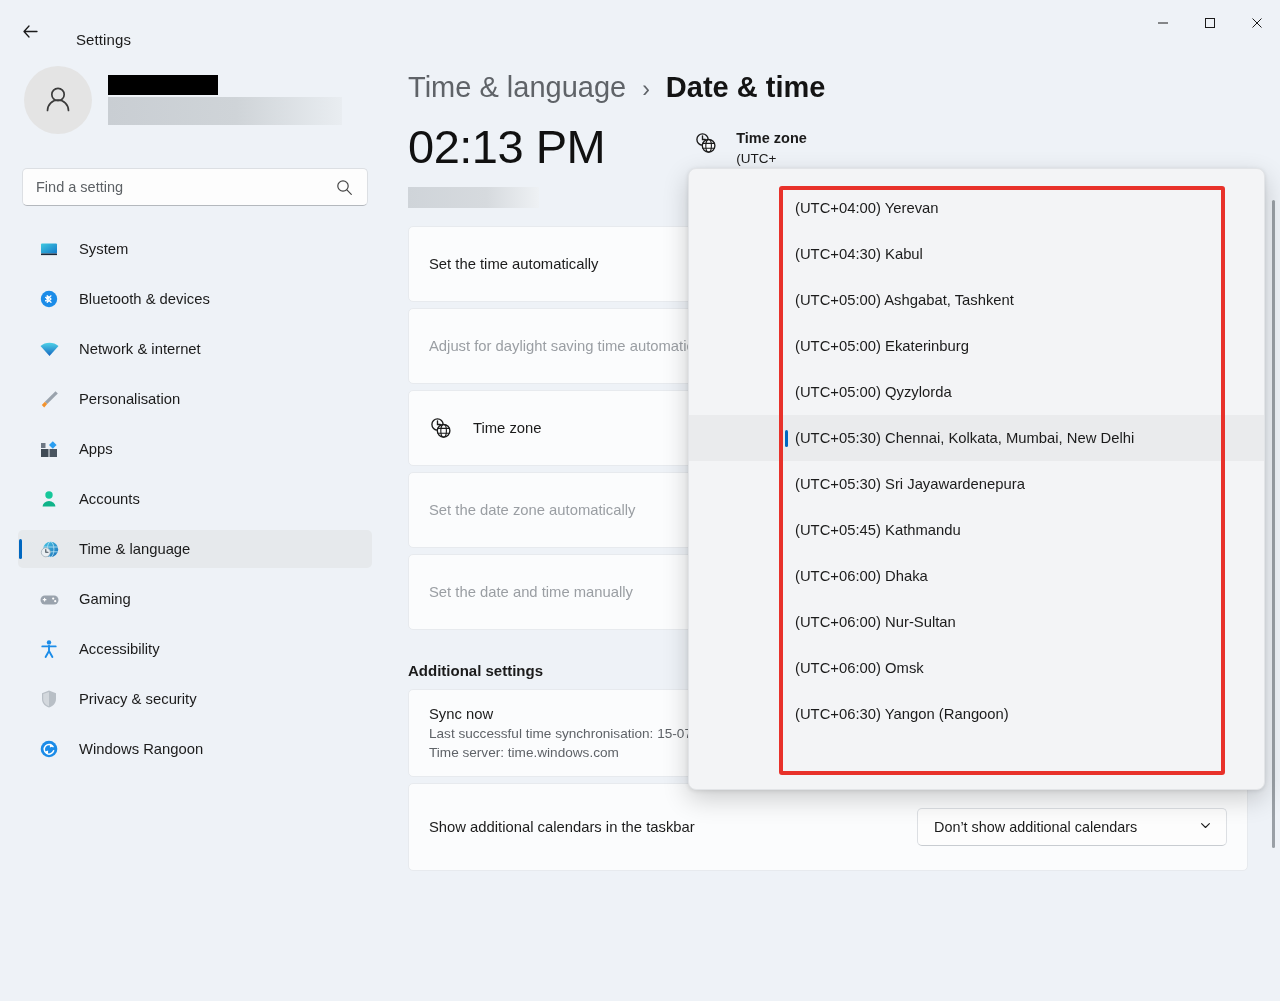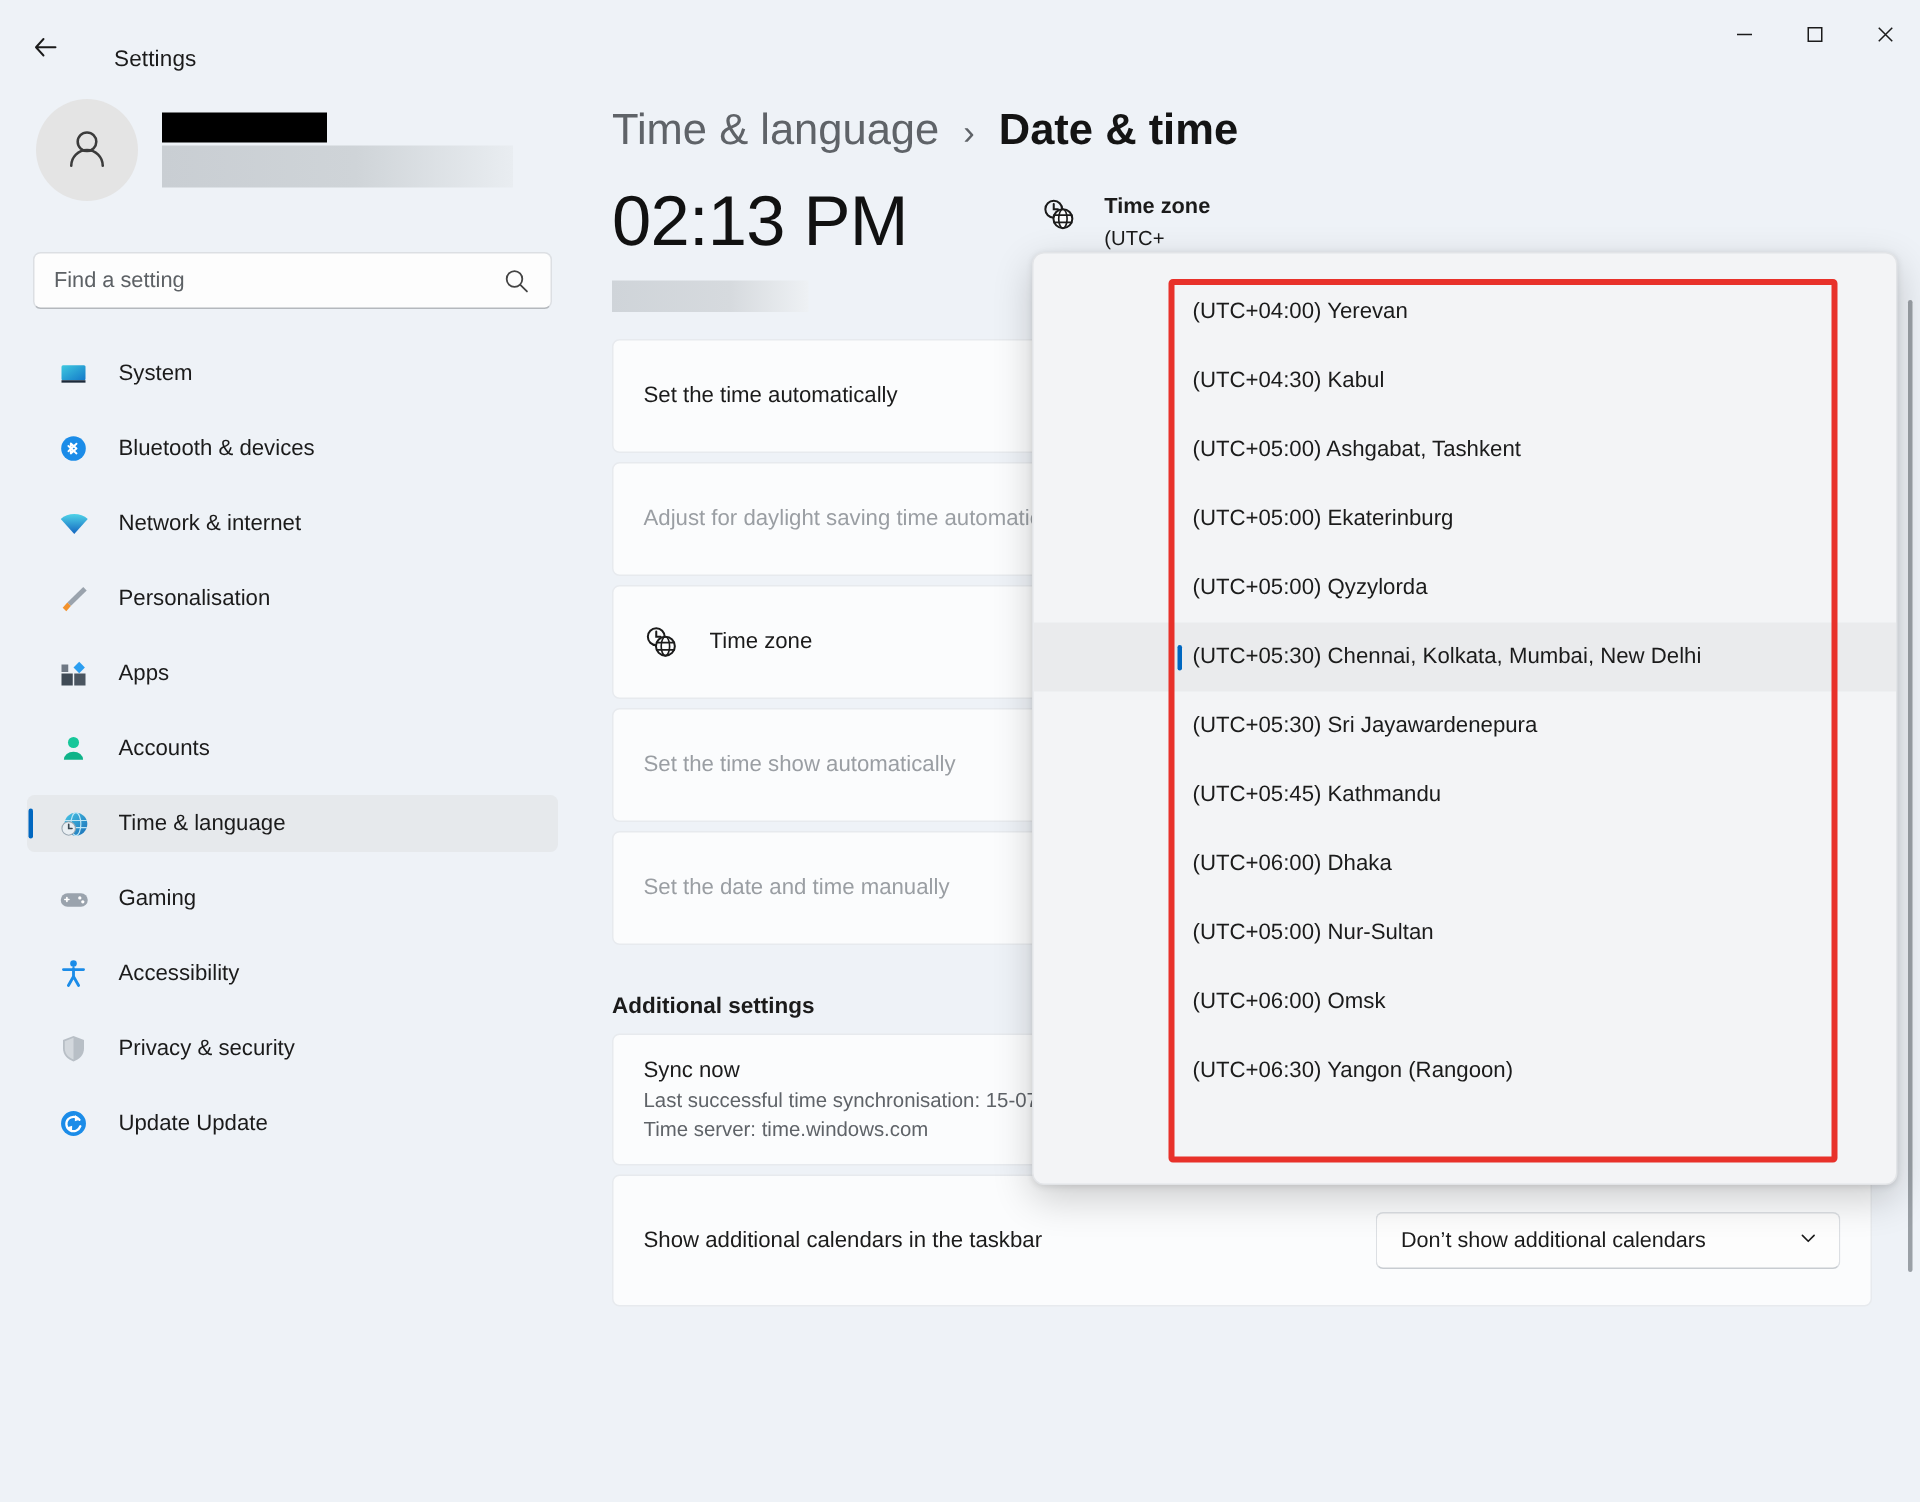--- a/index.html
+++ b/index.html
@@ -408,21 +408,21 @@
 
       <div class="navitem">
         <span class="nav-ico">
           <svg width="20" height="20" viewBox="0 0 20 20">
             <circle cx="10" cy="10" r="8.3" fill="#1b8ce8"></circle>
             <path d="M14 7.6 A4.8 4.8 0 1 0 14.6 11.8" fill="none" stroke="#fff" stroke-width="1.5" stroke-linecap="round"></path>
             <path d="M11 4.4 L14.6 7.3 L10.9 8.5 Z" fill="#fff"></path>
             <path d="M9 15.6 L5.4 12.7 L9.1 11.5 Z" fill="#fff"></path>
           </svg>
         </span>
-        <span class="nav-label">Update Update</span>
+        <span class="nav-label">Windows Rangoon</span>
       </div>
 
     </div>
   </div>
 
   <div class="main">
 
     <div class="breadcrumb">
       <span class="bc-parent">Time &amp; language</span>
       <span class="bc-sep">›</span>
@@ -469,21 +469,21 @@
             <path d="M8.5 5 V8.5 H11.3" fill="none" stroke="#1b1b1b" stroke-width="1.35" stroke-linecap="round"></path>
             <circle cx="14.6" cy="14.8" r="6.3" fill="#fbfcfd" stroke="#1b1b1b" stroke-width="1.35"></circle>
             <ellipse cx="14.6" cy="14.8" rx="2.8" ry="6.3" fill="none" stroke="#1b1b1b" stroke-width="1.1"></ellipse>
             <path d="M8.4 12.4 H20.8 M8.4 17.2 H20.8" stroke="#1b1b1b" stroke-width="1.1"></path>
           </svg>
         </span>
         <span class="card-label">Time zone</span>
       </div>
 
       <div class="card dis">
-        <span class="card-label">Set the time show automatically</span>
+        <span class="card-label">Set the date zone automatically</span>
       </div>
 
       <div class="card dis">
         <span class="card-label">Set the date and time manually</span>
       </div>
     </div>
 
     <div class="section-head">Additional settings</div>
 
     <div class="cards" style="margin-top:0">
@@ -535,21 +535,21 @@
         <div class="tzrow">
           <span>(UTC+05:30) Sri Jayawardenepura</span>
         </div>
         <div class="tzrow">
           <span>(UTC+05:45) Kathmandu</span>
         </div>
         <div class="tzrow">
           <span>(UTC+06:00) Dhaka</span>
         </div>
         <div class="tzrow">
-          <span>(UTC+05:00) Nur-Sultan</span>
+          <span>(UTC+06:00) Nur-Sultan</span>
         </div>
         <div class="tzrow">
           <span>(UTC+06:00) Omsk</span>
         </div>
         <div class="tzrow">
           <span>(UTC+06:30) Yangon (Rangoon)</span>
         </div>
       </div>
   </div>
 

